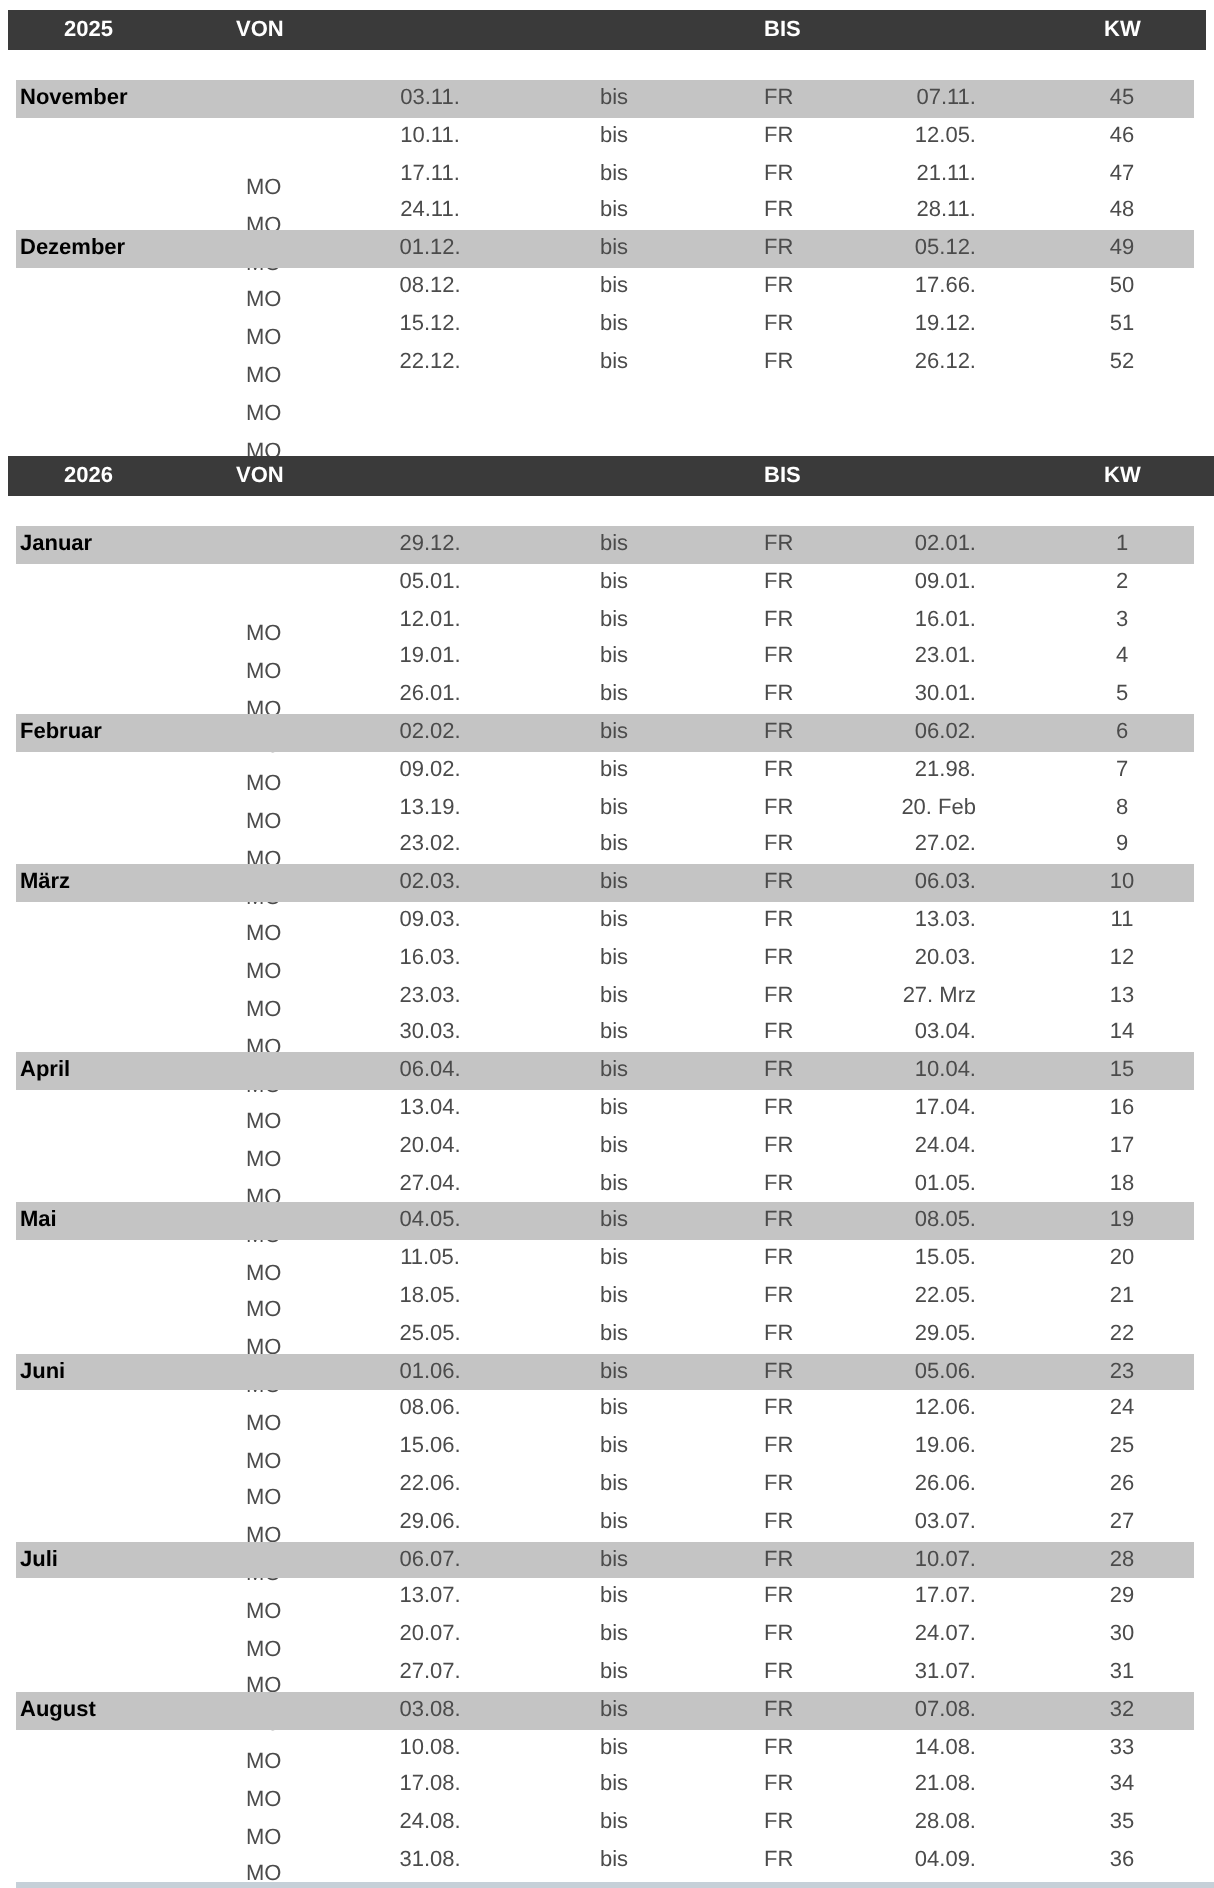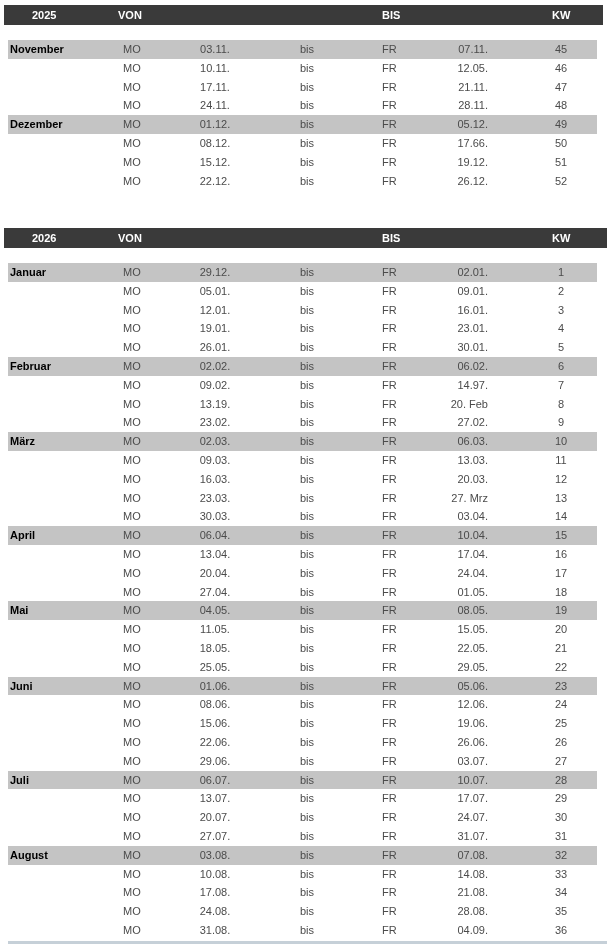--- a/index.html
+++ b/index.html
@@ -24,21 +24,21 @@
   .yb-kw{left:548px;}
   .rows{position:absolute;left:8px;width:589px;}
   .row{position:relative;height:18.8px;}
   .row.shaded{background:var(--band-bg,#c4c4c4);padding-left:24px;}
   .cell{
     position:absolute;top:0;line-height:18.8px;
     color:var(--body-text,#4b4b4b);
     white-space:nowrap;
   }
   .c-month{left:2px;font-weight:bold;color:var(--month-text,#000);}
-  .c-mo{left:115px;}
+  .c-mo{left:115px;margin-top:45px;}
   .c-d1{left:159px;width:96px;text-align:center;}
   .c-bis{left:292px;}
   .c-fr{left:374px;text-align:right;}
   .c-d2{left:384px;width:96px;text-align:right;}
   .c-kw{left:505px;width:96px;text-align:center;}
   #rows-0{top:40px;}
   #bar-0{top:5px;}
   #bar-1{top:228px;padding-left:48px;}
   #rows-1{top:263px;}
   .bottom-strip{
@@ -192,21 +192,21 @@
         <span class="cell c-fr">FR</span>
         <span class="cell c-d2">06.02.</span>
         <span class="cell c-kw">6</span>
       </div>
       <div class="row">
         <span class="cell c-month"></span>
         <span class="cell c-mo">MO</span>
         <span class="cell c-d1">09.02.</span>
         <span class="cell c-bis">bis</span>
         <span class="cell c-fr">FR</span>
-        <span class="cell c-d2">14.97.</span>
+        <span class="cell c-d2">21.98.</span>
         <span class="cell c-kw">7</span>
       </div>
       <div class="row">
         <span class="cell c-month"></span>
         <span class="cell c-mo">MO</span>
         <span class="cell c-d1">13.19.</span>
         <span class="cell c-bis">bis</span>
         <span class="cell c-fr">FR</span>
         <span class="cell c-d2">20. Feb</span>
         <span class="cell c-kw">8</span>

